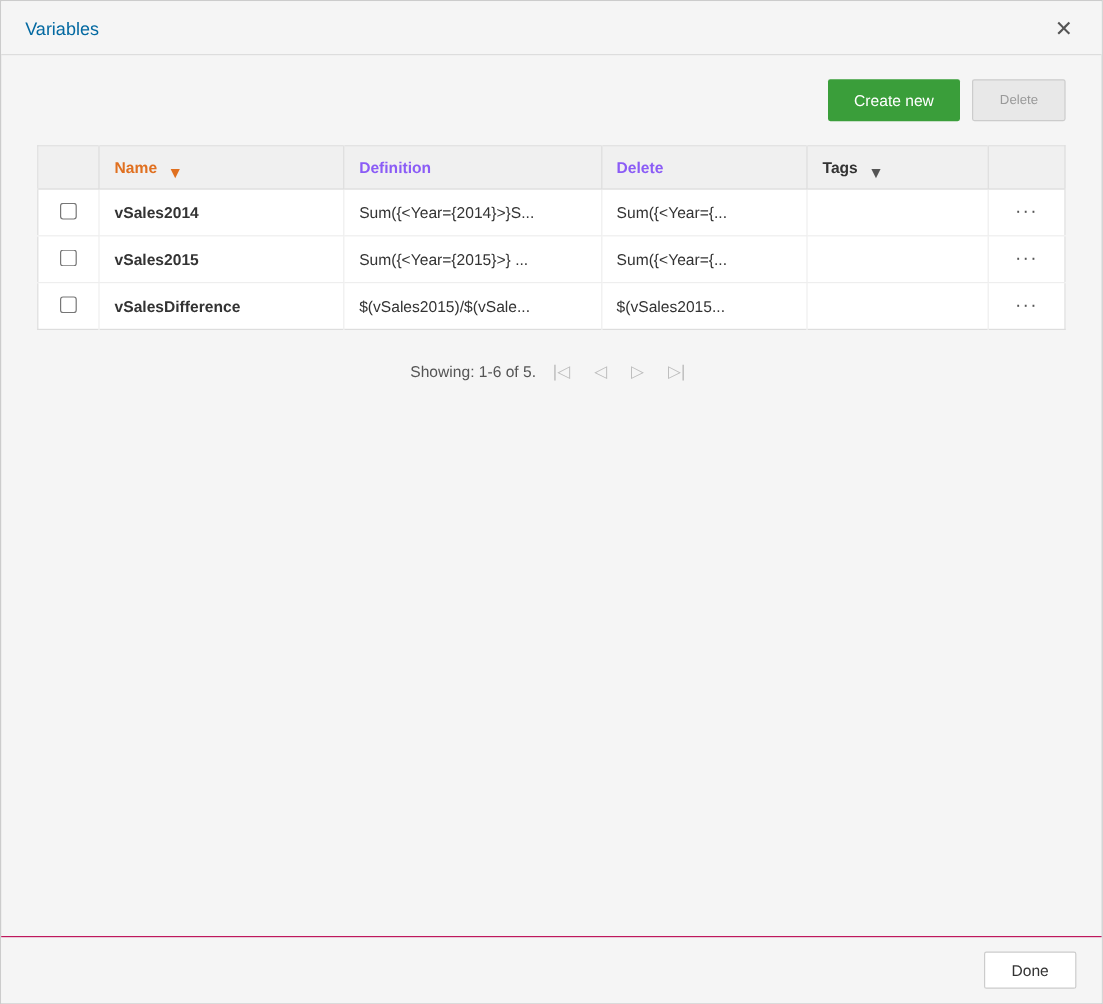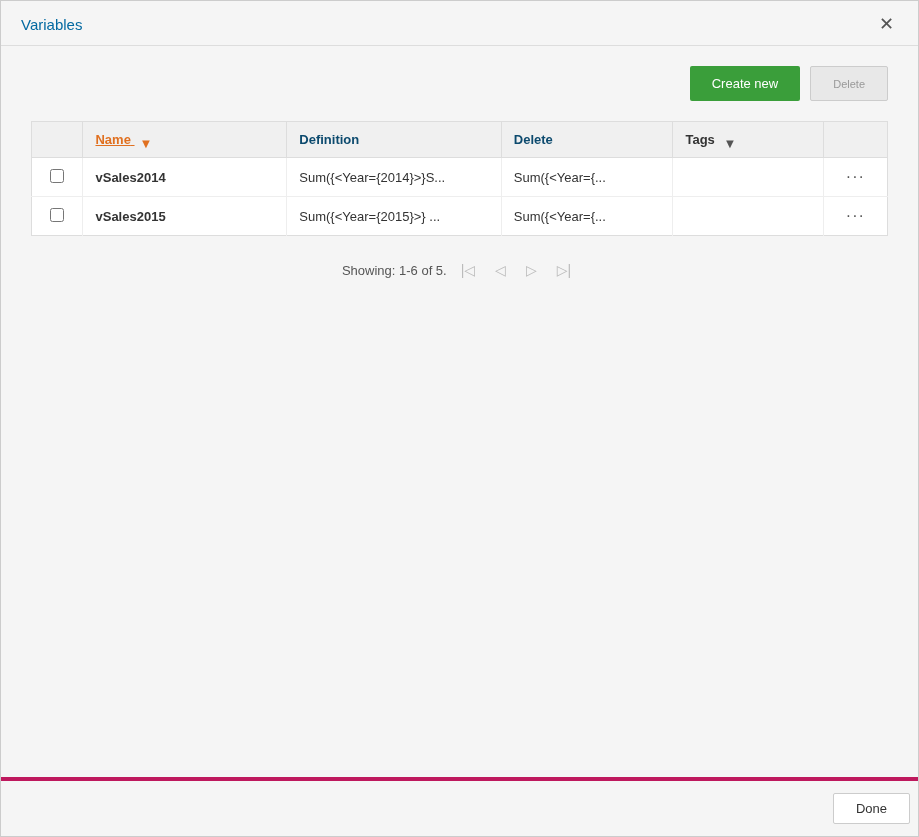--- a/index.html
+++ b/index.html
@@ -84,24 +84,24 @@
     thead tr {
       background: #f0f0f0;
     }
     th {
       padding: 10px 12px;
       text-align: left;
       font-weight: bold;
       font-size: 13px;
       border-bottom: 1px solid #ddd;
       border-right: 1px solid #ddd;
-      color: #0c4a6e;
+      color: #8b5cf6;
     }
     th:first-child { width: 48px; border-right: 1px solid #ddd; }
-    th.col-name { color: #e07020; width: 190px; text-decoration: underline; }
+    th.col-name { color: #e07020; width: 190px; }
     th.col-definition { width: 200px; }
     th.col-value { width: 160px; }
     th.col-tags { width: 140px; color: #333; }
     th.col-actions { width: 60px; border-right: none; }
     .filter-icon {
       display: inline-block;
       width: 10px;
       height: 10px;
       margin-left: 5px;
       vertical-align: middle;
@@ -146,22 +146,22 @@
       border: none;
       cursor: pointer;
       font-size: 14px;
       color: #555;
       padding: 2px 6px;
     }
     .page-btn:disabled { color: #bbb; cursor: default; }
     .modal-footer {
       display: flex;
       justify-content: flex-end;
-      padding: 12px 8px;
-      border-top: 4px solid #be185d;
+      padding: 12px 21px;
+      border-top: 1px solid #be185d;
       background: #f5f5f5;
     }
     .btn-done {
       background: #fff;
       border: 1px solid #ccc;
       padding: 7px 22px;
       font-size: 13px;
       cursor: pointer;
       border-radius: 2px;
       color: #333;
@@ -217,20 +217,28 @@
             <td><button class="more-btn">···</button></td>
           </tr>
           <tr>
             <td><input type="checkbox" style=""></td>
             <td class="col-name-bold">vSales2015</td>
             <td>Sum({&lt;Year={2015}&gt;} ...</td>
             <td>Sum({&lt;Year={...</td>
             <td></td>
             <td><button class="more-btn">···</button></td>
           </tr>
+          <tr>
+            <td><input type="checkbox" style=""></td>
+            <td class="col-name-bold">vSalesDifference</td>
+            <td>$(vSales2015)/$(vSale...</td>
+            <td>$(vSales2015...</td>
+            <td></td>
+            <td><button class="more-btn">···</button></td>
+          </tr>
         </tbody>
     </table>
 
     <div class="pagination">
       <span>Showing: 1-6 of 5.</span>
       <button class="page-btn" disabled="">|◁</button>
       <button class="page-btn" disabled="">◁</button>
       <button class="page-btn" disabled="">▷</button>
       <button class="page-btn" disabled="">▷|</button>
     </div>

